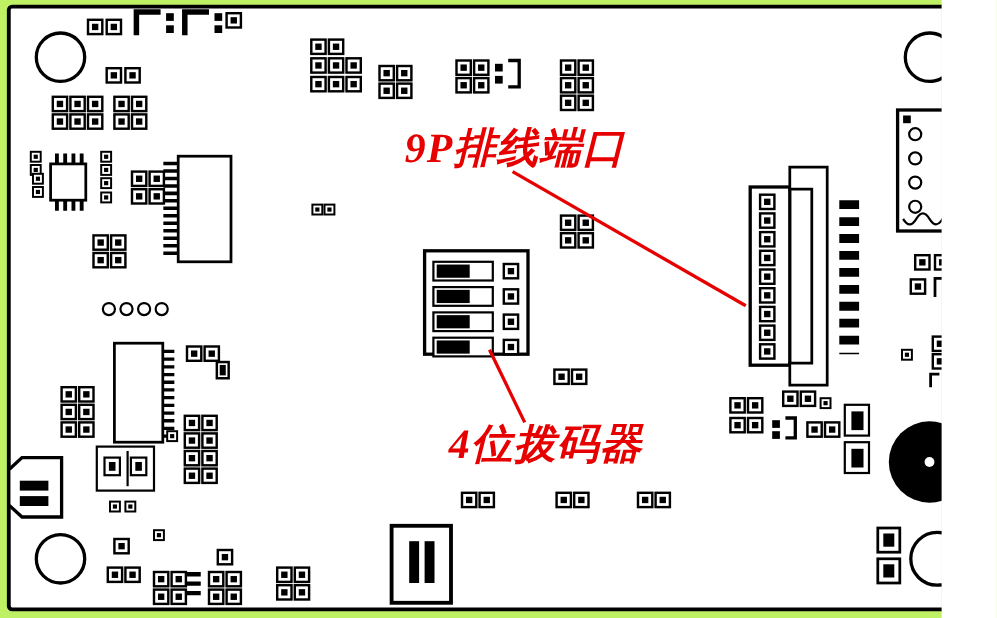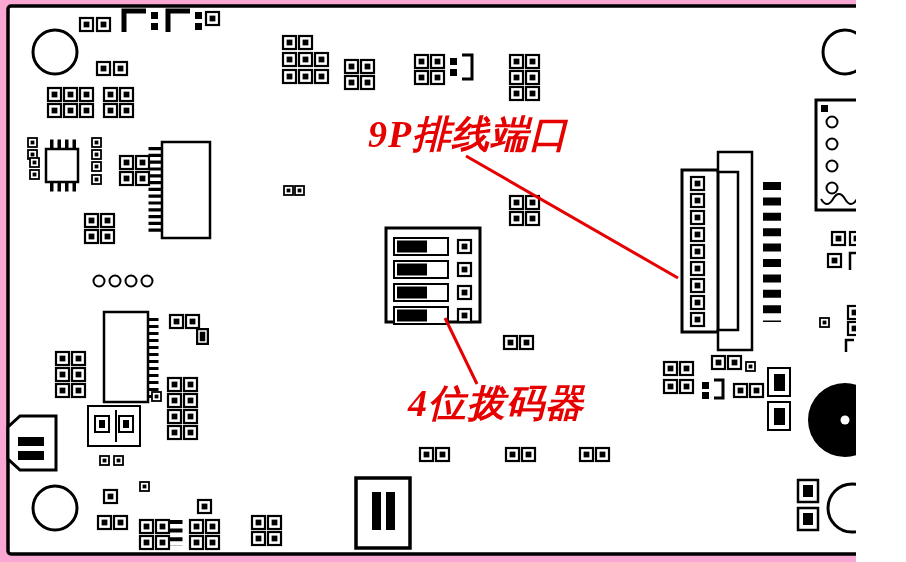--- a/index.html
+++ b/index.html
@@ -1,16 +1,16 @@
 <!DOCTYPE html>
 <html><head>
 <meta charset="utf-8">
 <style>
   html,body{margin:0;padding:0;background:#ffffff}
-  .stage{position:relative;width:856px;height:562px;background:#f9a8d4;overflow:hidden}
+  .stage{position:relative;width:856px;height:562px;background:#bef264;overflow:hidden}
   svg{display:block}
   .outline{fill:#fff;stroke:#000;stroke-width:3.5}
   .box{fill:#fff;stroke:#000;stroke-width:2.5}
   .thin{fill:#fff;stroke:#000;stroke-width:2}
   .hole{fill:#fff;stroke:#000;stroke-width:3}
   .pins{stroke:#000;fill:none}
   .anno-text{font-family:"Liberation Serif",serif;font-style:italic;font-weight:bold;
              letter-spacing:1px;font-size:38px}
 </style>
 </head>

